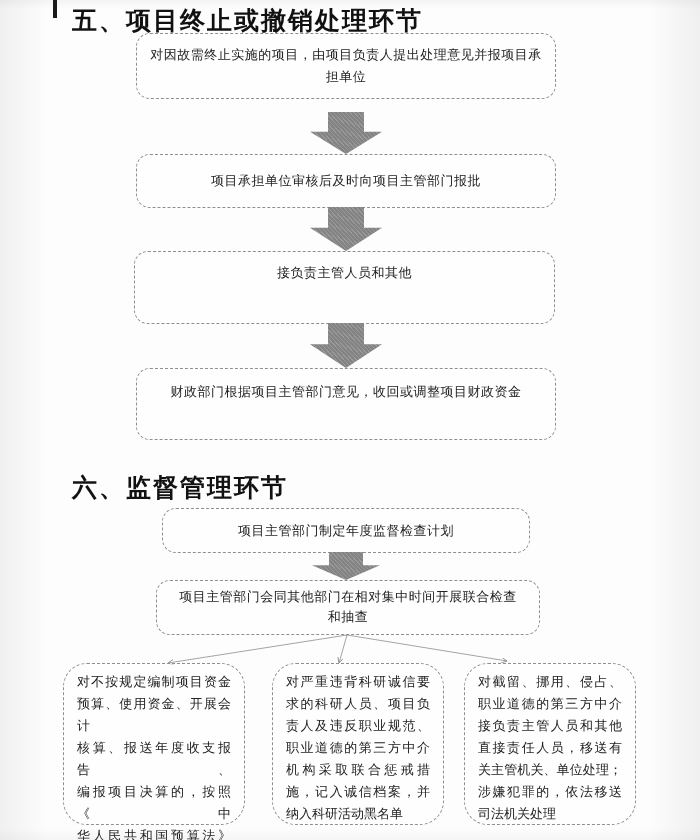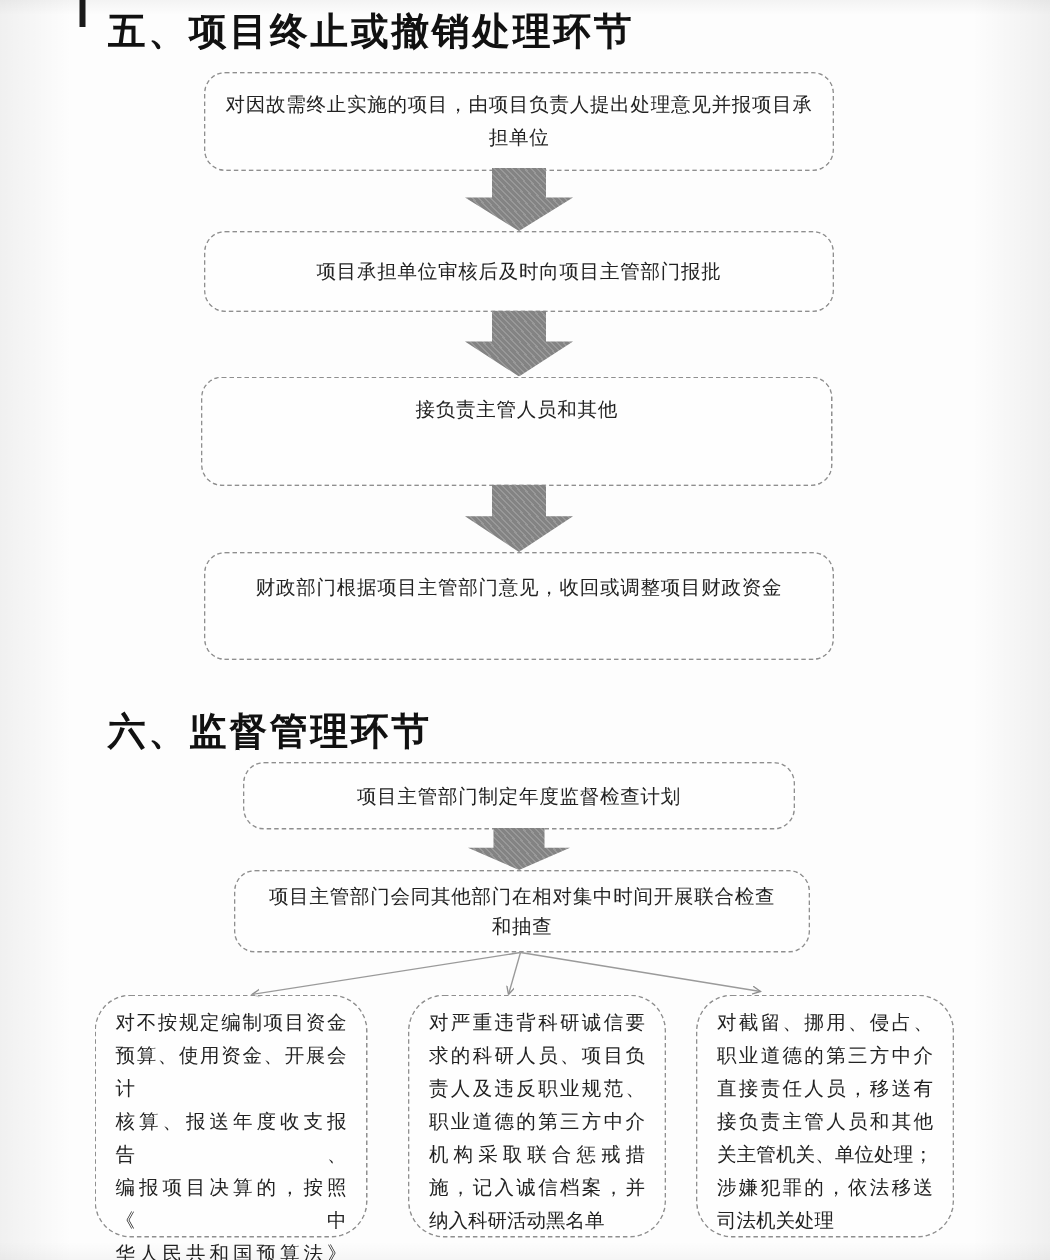--- a/index.html
+++ b/index.html
@@ -25,26 +25,26 @@
   .t2{top:471px;}
   .fbox{
     position:absolute;box-sizing:border-box;
     border:1px dashed #8f8f8f;background:rgba(255,255,255,0.6);
     font-size:13px;letter-spacing:0.5px;line-height:22px;color:#222;
     text-align:center;
   }
   .round-sm{border-radius:14px;}
   .round-lg{border-radius:24px;}
   .vcenter{display:flex;flex-direction:column;justify-content:center;}
-  .b1{left:136px;top:48px;width:420px;height:66px;align-items:center;}
+  .b1{left:136px;top:33px;width:420px;height:66px;align-items:center;}
   .b2{left:136px;top:154px;width:420px;height:54px;}
   .b3{left:134px;top:251px;width:421px;height:73px;padding-top:11px;line-height:19px;}
   .b4{left:136px;top:368px;width:420px;height:72px;padding-top:12px;}
   .b5{left:162px;top:508px;width:368px;height:45px;}
-  .b6{left:156px;top:580px;width:384px;height:55px;line-height:20px;}
+  .b6{left:156px;top:580px;width:384px;height:55px;line-height:20px;font-family:Liberation Mono, monospace;}
   .bb{height:162px;padding:7px 13px 0;text-align:justify;line-height:22px;letter-spacing:0;}
   .bb1{left:63px;top:663px;width:182px;}
   .bb2{left:272px;top:663px;width:172px;}
   .bb3{left:464px;top:663px;width:172px;}
   .jline{text-align:justify;text-align-last:justify;text-justify:inter-character;}
   .jlast{text-align:right;text-align-last:left;}
   .block-arrow{
     position:absolute;width:72px;
     background:
       repeating-linear-gradient(47deg, rgba(255,255,255,0.10) 0 1px, rgba(0,0,0,0.07) 1px 3px),
@@ -128,20 +128,20 @@
     <div class="jline">责人及违反职业规范、</div>
     <div class="jline">职业道德的第三方中介</div>
     <div class="jline">机构采取联合惩戒措</div>
     <div class="jline">施，记入诚信档案，并</div>
     <div class="jline jlast">纳入科研活动黑名单</div>
   </div>
 
   <div class="fbox round-lg bb bb3">
     <div class="jline">对截留、挪用、侵占、</div>
     <div class="jline">职业道德的第三方中介</div>
+    <div class="jline">接负责主管人员和其他</div>
     <div class="jline">直接责任人员，移送有</div>
-    <div class="jline">接负责主管人员和其他</div>
     <div class="jline">关主管机关、单位处理；</div>
     <div class="jline">涉嫌犯罪的，依法移送</div>
     <div class="jline jlast">司法机关处理</div>
   </div>
 
 </div>
 
 </body></html>

